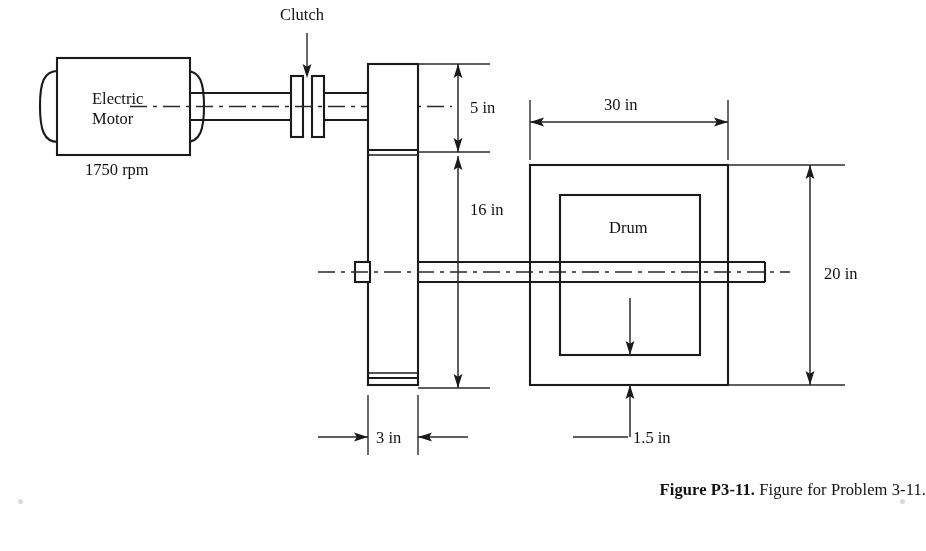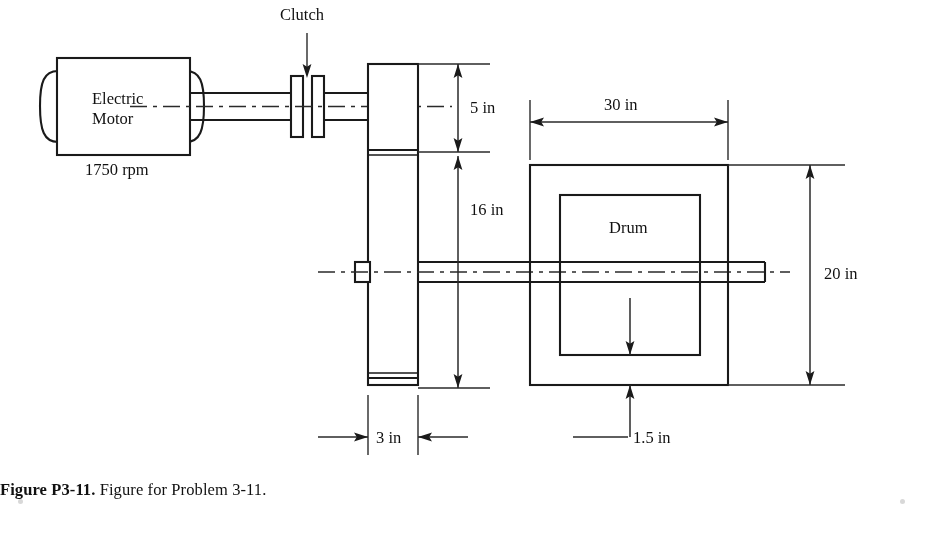--- a/index.html
+++ b/index.html
@@ -69,21 +69,21 @@
   text.lbl {
     font-family: "Liberation Serif", serif;
     fill: #111111;
     font-size: 16.5px;
   }
   .caption {
     position: absolute;
     left: 0;
     top: 480px;
     width: 926px;
-    text-align: left;
+    text-align: right;
     font-family: "Liberation Serif", serif;
     font-size: 16.5px;
     color: #111111;
     letter-spacing: 0.1px;
   }
   .caption b {
     font-weight: bold;
   }
   .speck {
     position: absolute;

